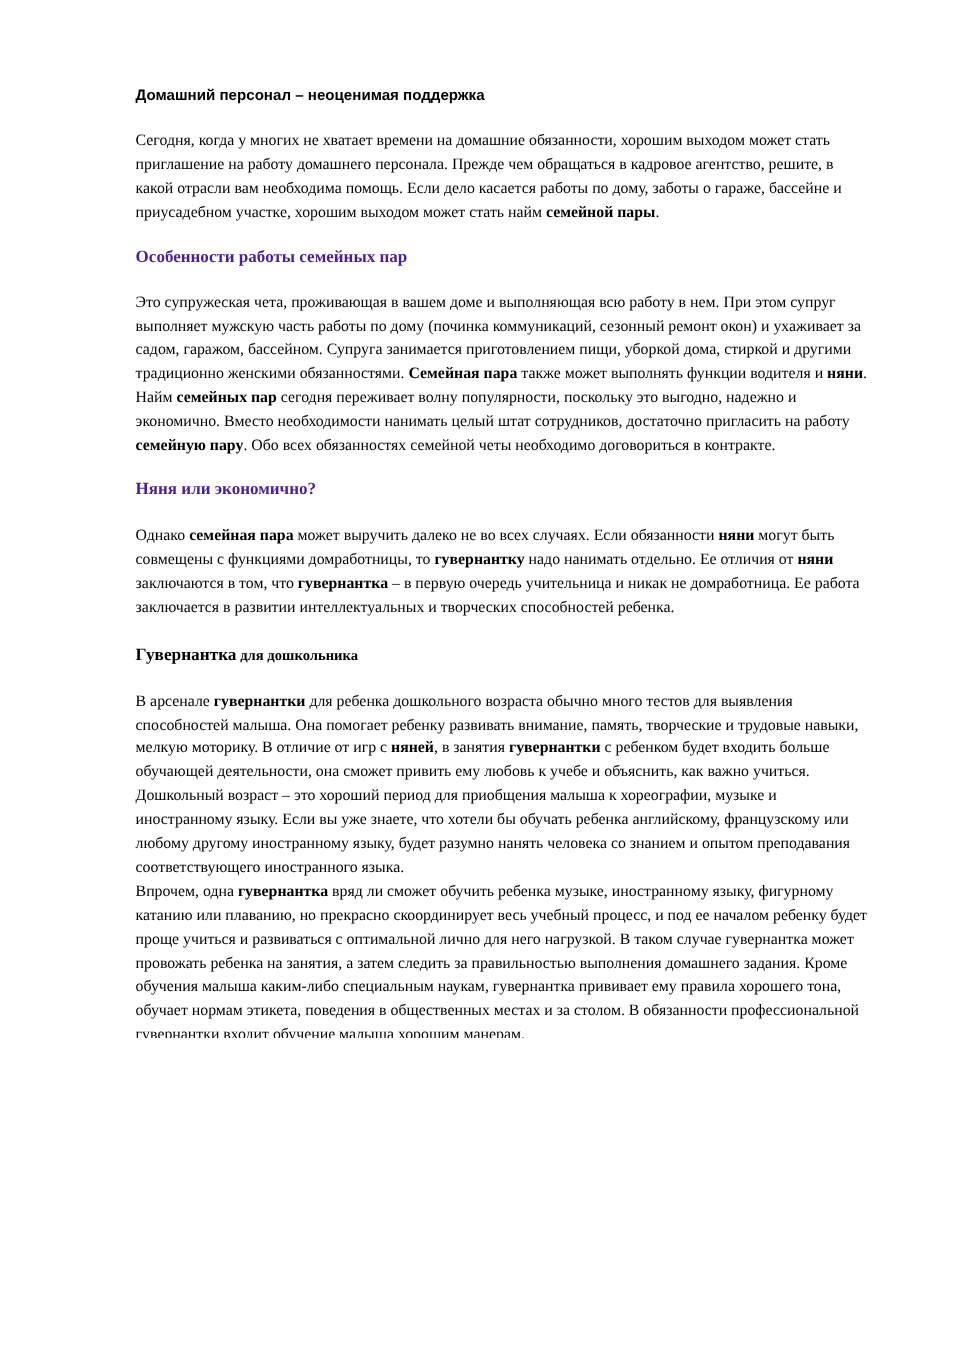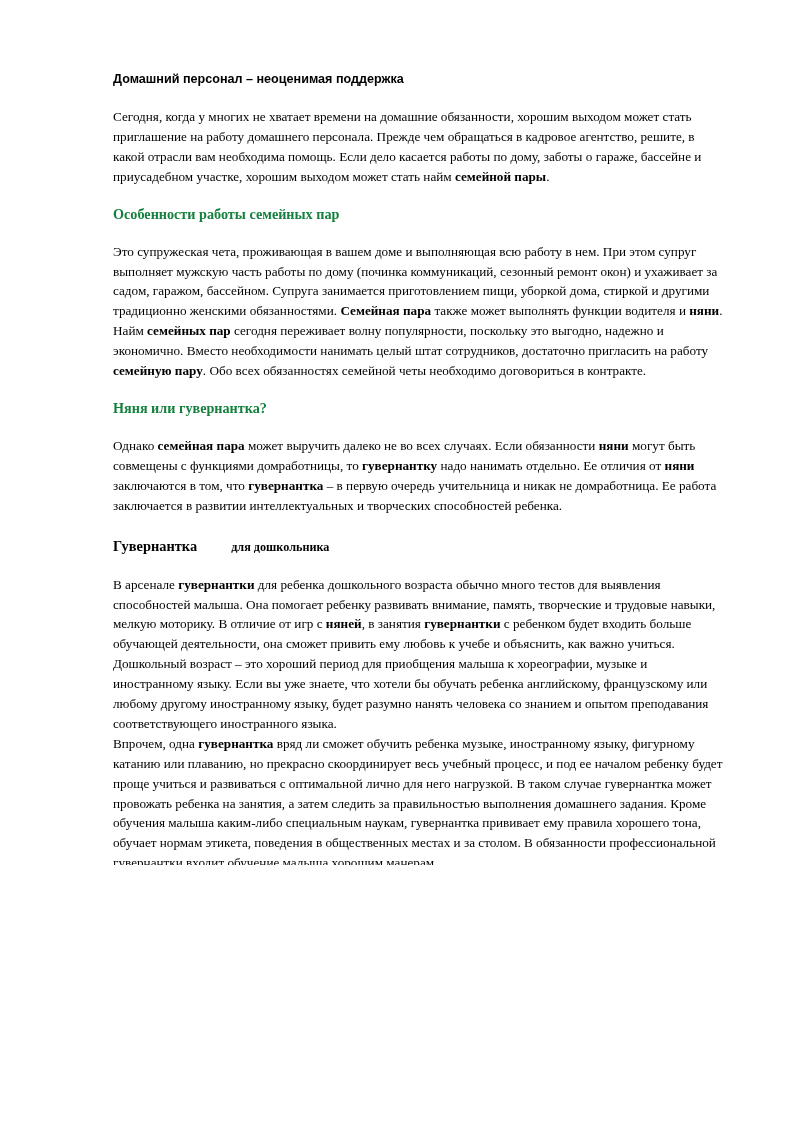--- a/index.html
+++ b/index.html
@@ -44,53 +44,52 @@
     font-weight: bold;
     line-height: 19px;
     color: #000000;
     margin: 0 0 18px 0;
   }
   .h-serif {
     font-family: "Liberation Serif", "DejaVu Serif", serif;
     font-size: 14.2px;
     font-weight: bold;
     line-height: 19px;
-    color: #15803d;
+    color: #4c1d95;
     margin: 0 0 18px 0;
   }
   .h-mixed {
     font-family: "Liberation Serif", "DejaVu Serif", serif;
     font-weight: bold;
     line-height: 19px;
     color: #000000;
     margin: 0 0 18px 0;
   }
   .h-mixed .lead {
     font-size: 14.4px;
   }
   .h-mixed .rest {
     font-size: 12.2px;
-    padding-left: 31px;
   }
 </style>
 </head>
 <body>
 
 <div class="page">
   <div class="content">
 
     <h1 class="h-sans">Домашний персонал – неоценимая поддержка</h1>
 
     <p class="para"><span>Сегодня, когда у многих не хватает времени на домашние обязанности, хорошим выходом может стать приглашение на работу домашнего персонала. Прежде чем обращаться в кадровое агентство, решите, в какой отрасли вам необходима помощь. Если дело касается работы по дому, заботы о гараже, бассейне и приусадебном участке, хорошим выходом может стать найм </span><b>семейной пары</b><span>.</span></p>
 
     <h2 class="h-serif">Особенности работы семейных пар</h2>
 
     <p class="para"><span>Это супружеская чета, проживающая в вашем доме и выполняющая всю работу в нем. При этом супруг выполняет мужскую часть работы по дому (починка коммуникаций, сезонный ремонт окон) и ухаживает за садом, гаражом, бассейном. Супруга занимается приготовлением пищи, уборкой дома, стиркой и другими традиционно женскими обязанностями. </span><b>Семейная пара</b><span> также может выполнять функции водителя и </span><b>няни</b><span>. Найм </span><b>семейных пар</b><span> сегодня переживает волну популярности, поскольку это выгодно, надежно и экономично. Вместо необходимости нанимать целый штат сотрудников, достаточно пригласить на работу </span><b>семейную пару</b><span>. Обо всех обязанностях семейной четы необходимо договориться в контракте.</span></p>
 
-    <h2 class="h-serif">Няня или гувернантка?</h2>
+    <h2 class="h-serif">Няня или экономично?</h2>
 
     <p class="para"><span>Однако </span><b>семейная пара</b><span> может выручить далеко не во всех случаях. Если обязанности </span><b>няни</b><span> могут быть совмещены с функциями домработницы, то </span><b>гувернантку</b><span> надо нанимать отдельно. Ее отличия от </span><b>няни</b><span> заключаются в том, что </span><b>гувернантка</b><span> – в первую очередь учительница и никак не домработница. Ее работа заключается в развитии интеллектуальных и творческих способностей ребенка.</span></p>
 
     <h2 class="h-mixed"><span class="lead">Гувернантка</span><span class="rest"> для дошкольника</span></h2>
 
     <p class="para tight"><span>В арсенале </span><b>гувернантки</b><span> для ребенка дошкольного возраста обычно много тестов для выявления способностей малыша. Она помогает ребенку развивать внимание, память, творческие и трудовые навыки, мелкую моторику. В отличие от игр с </span><b>няней</b><span>, в занятия </span><b>гувернантки</b><span> с ребенком будет входить больше обучающей деятельности, она сможет привить ему любовь к учебе и объяснить, как важно учиться. Дошкольный возраст – это хороший период для приобщения малыша к хореографии, музыке и иностранному языку. Если вы уже знаете, что хотели бы обучать ребенка английскому, французскому или любому другому иностранному языку, будет разумно нанять человека со знанием и опытом преподавания соответствующего иностранного языка.</span></p>
 
     <p class="para"><span>Впрочем, одна </span><b>гувернантка</b><span> вряд ли сможет обучить ребенка музыке, иностранному языку, фигурному катанию или плаванию, но прекрасно скоординирует весь учебный процесс, и под ее началом ребенку будет проще учиться и развиваться с оптимальной лично для него нагрузкой. В таком случае гувернантка может провожать ребенка на занятия, а затем следить за правильностью выполнения домашнего задания. Кроме обучения малыша каким-либо специальным наукам, гувернантка прививает ему правила хорошего тона, обучает нормам этикета, поведения в общественных местах и за столом. В обязанности профессиональной гувернантки входит обучение малыша хорошим манерам.</span></p>
 
     <h2 class="h-mixed"><span class="lead">Гувернантка</span><span class="rest"> для нанимать</span></h2>

